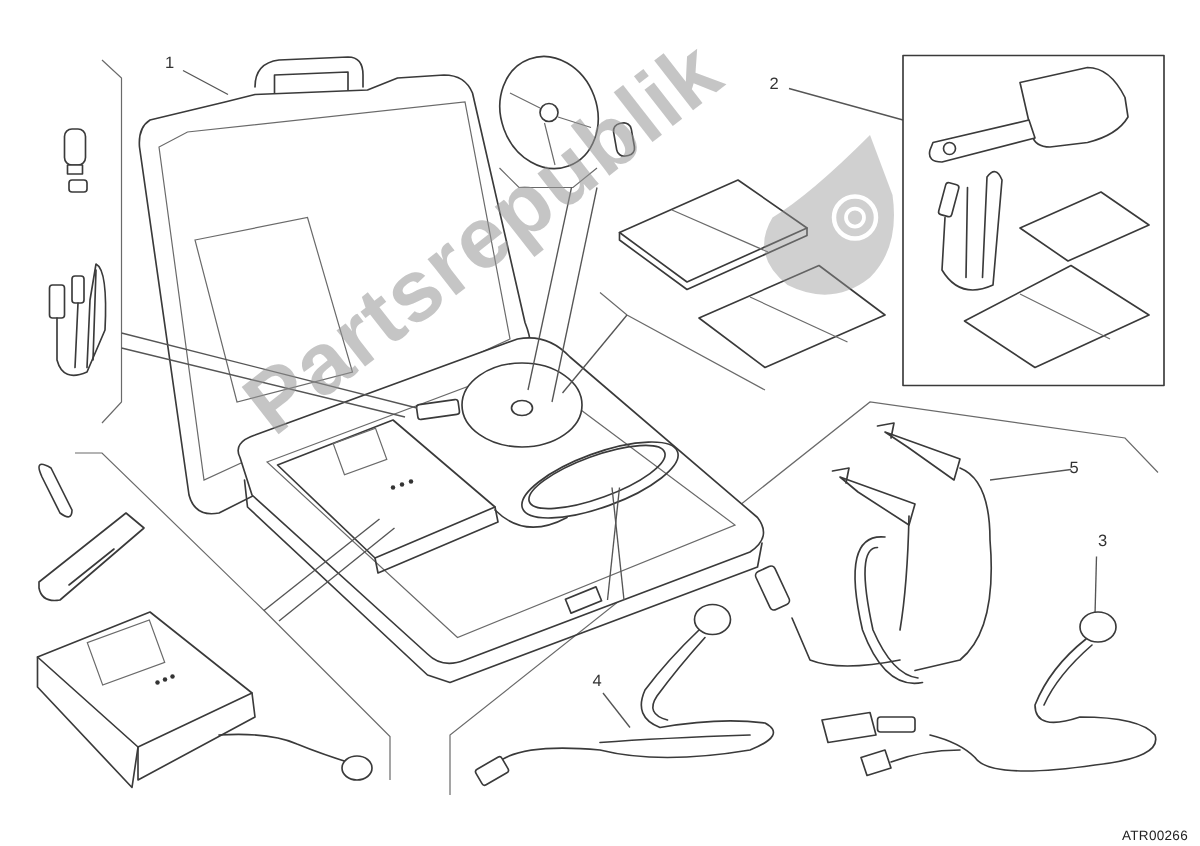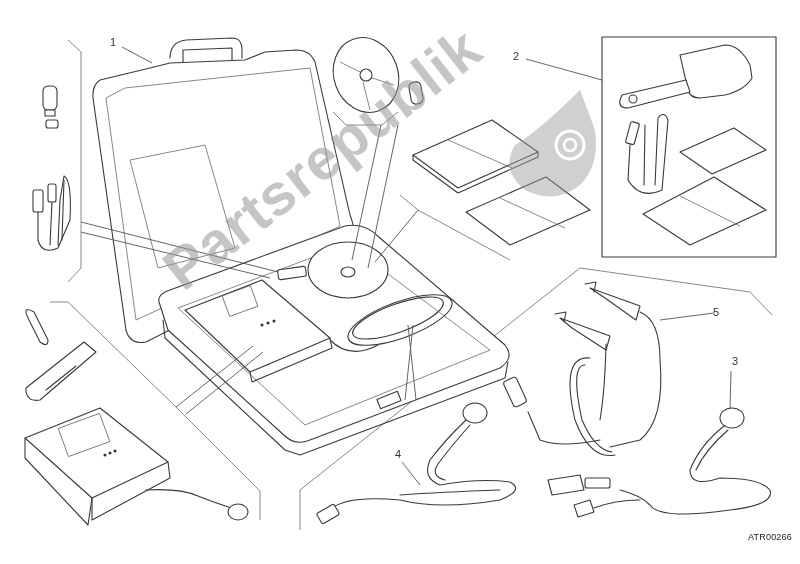--- a/index.html
+++ b/index.html
@@ -209,13 +209,13 @@
   </svg>
 </div>
 <div class="watermark">Partsrepublik</div>
 
 <div class="callout" style="left:110px;top:37px;">1</div>
 <div class="callout" style="left:513px;top:51px;">2</div>
 <div class="callout" style="left:732px;top:356px;">3</div>
 <div class="callout" style="left:395px;top:449px;">4</div>
 <div class="callout" style="left:713px;top:307px;">5</div>
 
-<div class="refcode" style="left:748px;top:532px;">ATR00266</div>
+<div class="refcode" style="left:748px;top:552px;">ATR00266</div>
 
 </body></html>

